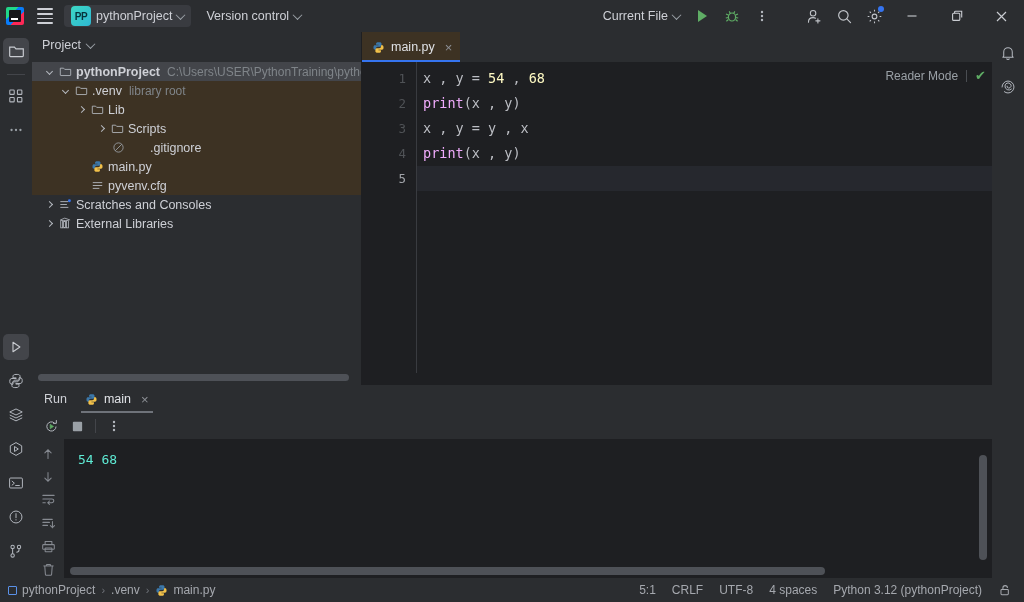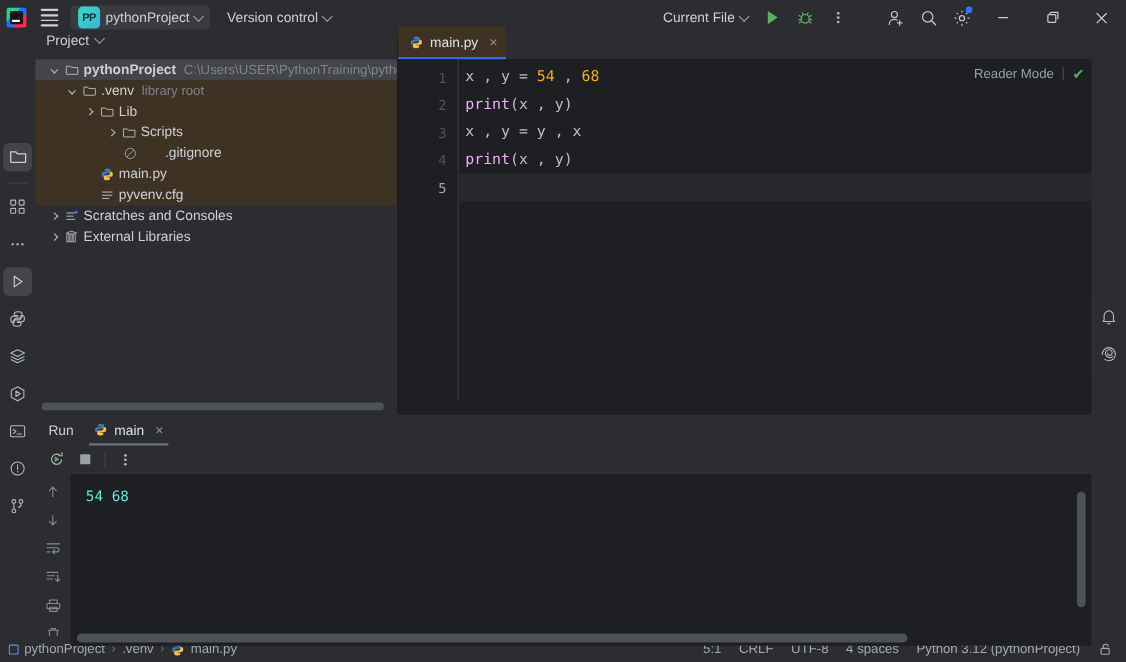--- a/index.html
+++ b/index.html
@@ -48,21 +48,21 @@
     font-size: 12.5px; color: #ced0d6; display: flex; align-items: center; gap: 5px;
     padding: 3px 7px; border-radius: 4px; height: 22px; white-space: nowrap;
   }
   .chev { width: 7px; height: 7px; border-right: 1.3px solid #9aa0a6; border-bottom: 1.3px solid #9aa0a6;
           transform: rotate(45deg) translate(-1px,-1px); }
   .run-tri { width: 0; height: 0; border-left: 9px solid #5fad65; border-top: 6px solid transparent; border-bottom: 6px solid transparent; }
   .win-btn { width: 45px; height: 32px; display:flex; align-items:center; justify-content:center; color: #c9ccd1; }
   .settings-dot { position: absolute; top: 6px; right: 5px; width: 6px; height: 6px; border-radius: 50%; background: #3574f0; }
 
   
-  .body { flex: 1; display: flex; min-height: 0; align-items: center; }
+  .body { flex: 1; display: flex; min-height: 0; }
 
   
   .rail {
     width: 32px; background: #2b2d30; display: flex; flex-direction: column;
     align-items: center; padding-top: 6px; flex: 0 0 32px;
   }
   .rail-btn {
     width: 26px; height: 26px; display: flex; align-items: center; justify-content: center;
     color: #b4b8bf; margin-bottom: 8px; border-radius: 5px;
   }
@@ -129,21 +129,21 @@
     font-family: "DejaVu Sans Mono", monospace; font-size: 12.5px; color: #4f5256;
   }
   .gline.cur { color: #a0a3a8; }
   .code { flex: 1; padding-top: 4px; position: relative; min-width: 0; }
   .cline {
     height: 25px; line-height: 25px; padding-left: 6px;
     font-family: "DejaVu Sans Mono", monospace; font-size: 13.5px; color: #bcbec4;
     white-space: pre;
   }
   .cline.cur { background: #26282e; }
-  .tok-num { color: #eab308; }
+  .tok-num { color: #fef9c3; }
   .tok-fn { color: #f0abfc; }
   .reader {
     position: absolute; top: 6px; right: 6px; display: flex; align-items: center; gap: 8px;
     font-size: 12px; color: #9aa0a6;
   }
   .reader .vsep { width: 1px; height: 12px; background: #4a4d52; }
   .ed-bottom-strip { height: 12px; flex: 0 0 12px; background: #1e1f22; }
 
   
   .runpanel { flex: 1; display: flex; flex-direction: column; background: #2b2d30; min-height: 0; }

